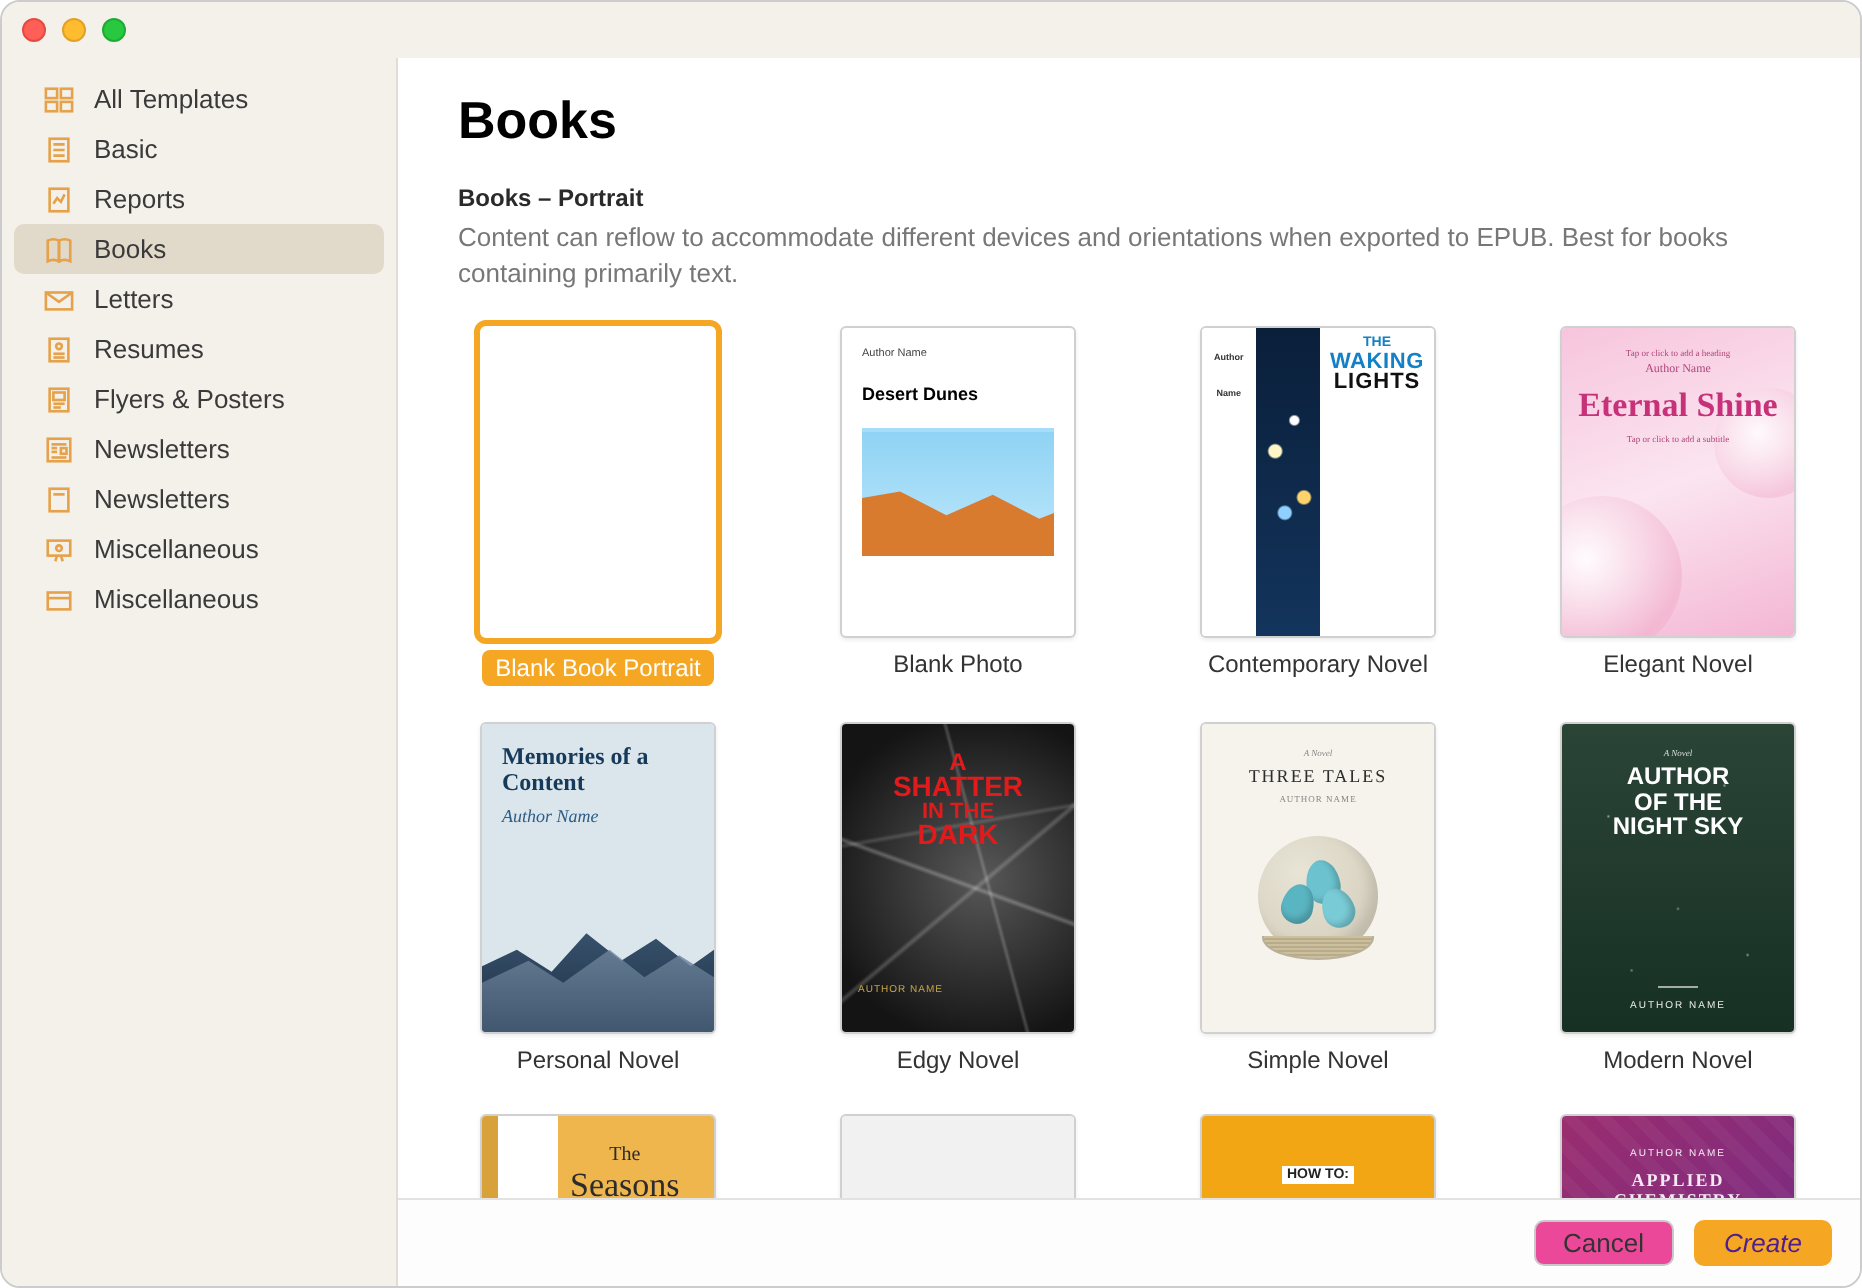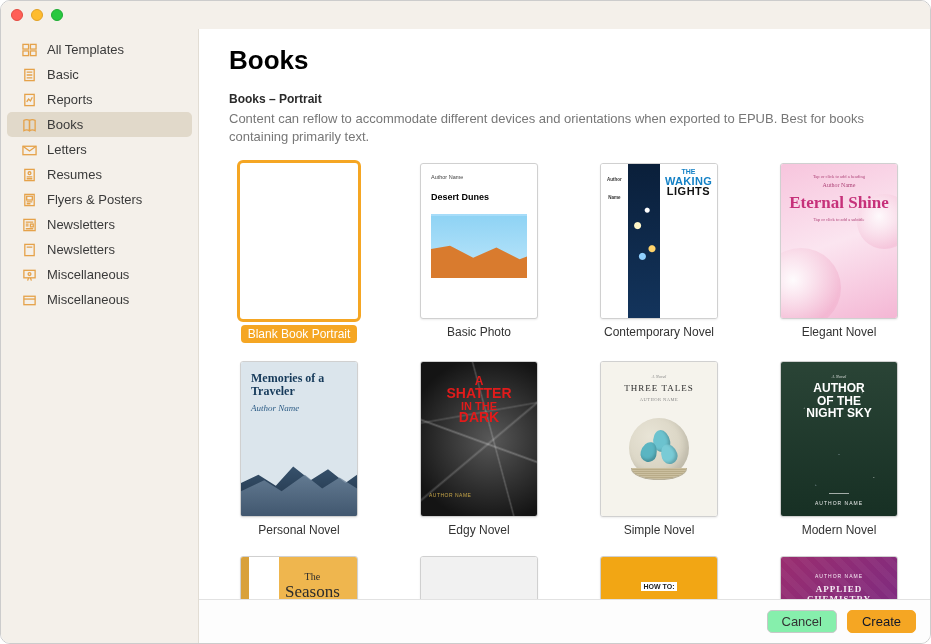--- a/index.html
+++ b/index.html
@@ -94,27 +94,28 @@
     border-top: 1px solid #e2e2e2;
     display: flex; align-items: center; justify-content: flex-end;
     gap: 10px; padding: 0 14px;
     background: #fdfdfd;
   }
   .btn {
     font-size: 13px;
     padding: 3px 14px;
     border-radius: 5px;
     border: 1px solid #c8c8c8;
-    background: #86efac;
+    background: #ec4899;
     color: #333;
     cursor: default;
   }
   .btn.primary {
-    background: #f5a623; border-color: #f5a623; color: #0f172a;
+    background: #f5a623; border-color: #f5a623; color: #4c1d95;
     font-weight: 500;
+    font-style: italic;
   }
 </style>
 </head>
 <body>
 
 <div class="titlebar">
   <div class="tl red"></div>
   <div class="tl yellow"></div>
   <div class="tl green"></div>
 </div>
@@ -249,21 +250,21 @@
               <div class="pad">
         <div class="small-author">Author Name</div>
         <div class="title-sm" style="margin-top:12px">Desert Dunes</div>
         <div style="margin-top:12px;height:62px;background:linear-gradient(to bottom,#7ec9f5 0%,#7ec9f5 35%,#e8833e 35%,#c1531d 100%);clip-path:polygon(0 100%,0 35%,30% 35%,60% 60%,100% 35%,100% 100%)"></div>
         <div style="height:62px;margin-top:-62px;background:linear-gradient(to bottom,#a6dcf9,#d6efff);"></div>
         <div style="position:absolute;bottom:40px;left:10px;right:10px;height:62px;overflow:hidden;">
           <div style="position:absolute;inset:0;background:linear-gradient(to bottom,#8fd3f4,#bfe7fb)"></div>
           <div style="position:absolute;bottom:0;left:-10px;right:-10px;height:55%;background:#d97b2e;clip-path:polygon(0 100%,0 20%,25% 5%,45% 40%,65% 10%,85% 45%,100% 25%,100% 100%)"></div>
         </div>
       </div>
-            </div><span class="tile-label">Basic Photo</span></div>
+            </div><span class="tile-label">Blank Photo</span></div>
           <div class="tile"><div class="thumb">
               <div style="height:100%;display:flex;">
         <div style="flex:0 0 10px;background:#fff;padding:3px 6px;">
           <span class="tiny" style="color:#333;font-weight:600">Author Name</span>
         </div>
         <div style="flex:1;background:radial-gradient(circle at 30% 40%, #fff6c8 0 3px, transparent 4px),radial-gradient(circle at 60% 30%, #fff 0 2px, transparent 3px),radial-gradient(circle at 75% 55%, #ffd36b 0 3px, transparent 4px),radial-gradient(circle at 45% 60%, #8fd0ff 0 3px, transparent 4px),linear-gradient(to bottom,#0a1f3a,#13345c);"></div>
         <div style="flex:0 0 44px;background:#fff;padding:4px 5px;font-family:Arial;font-weight:900;">
           <div style="font-size:7px;color:#1481c6">THE</div>
           <div style="font-size:11px;color:#1481c6;letter-spacing:0.3px">WAKING</div>
           <div style="font-size:11px;color:#111;letter-spacing:0.5px;margin-top:-2px">LIGHTS</div>
@@ -278,21 +279,21 @@
         <div class="tiny" style="color:#b0477b;margin-top:3px;font-size:6px;position:relative">Author Name</div>
         <div style="font-size:17px;font-weight:700;color:#c6317a;margin-top:6px;line-height:1;position:relative">
           <span>Eternal Shine</span>
         </div>
         <div class="tiny" style="color:#b0477b;margin-top:6px;position:relative">Tap or click to add a subtitle</div>
       </div>
             </div><span class="tile-label">Elegant Novel</span></div>
           <div class="tile"><div class="thumb">
               <div style="height:100%;background:#dbe5ec">
         <div class="pad serif" style="padding-bottom:0">
-          <div class="title-md" style="color:#163a5a">Memories of a Traveler</div>
+          <div class="title-md" style="color:#163a5a">Memories of a Content</div>
           <div style="font-size:9px;color:#2d5d86;margin-top:6px;font-style:italic">Author Name</div>
         </div>
         <div style="position:absolute;bottom:0;left:0;right:0;height:55px;background:linear-gradient(to bottom,#3a5570,#1d2f43);clip-path:polygon(0 100%,0 40%,15% 25%,30% 45%,45% 10%,60% 35%,75% 15%,90% 40%,100% 25%,100% 100%)"></div>
         <div style="position:absolute;bottom:0;left:0;right:0;height:55px;background:linear-gradient(to bottom,#7b92a8,#4a617a);clip-path:polygon(0 100%,0 55%,20% 35%,35% 55%,55% 25%,70% 50%,85% 30%,100% 50%,100% 100%);opacity:0.8"></div>
       </div>
             </div><span class="tile-label">Personal Novel</span></div>
           <div class="tile"><div class="thumb">
               <div style="height:100%;background:radial-gradient(circle at 60% 50%, #585858 0%, #141414 80%);padding:14px 8px;">
         <div style="position:absolute;inset:0;background:
           linear-gradient(20deg, transparent 48%, rgba(255,255,255,0.25) 49%, transparent 50%),

